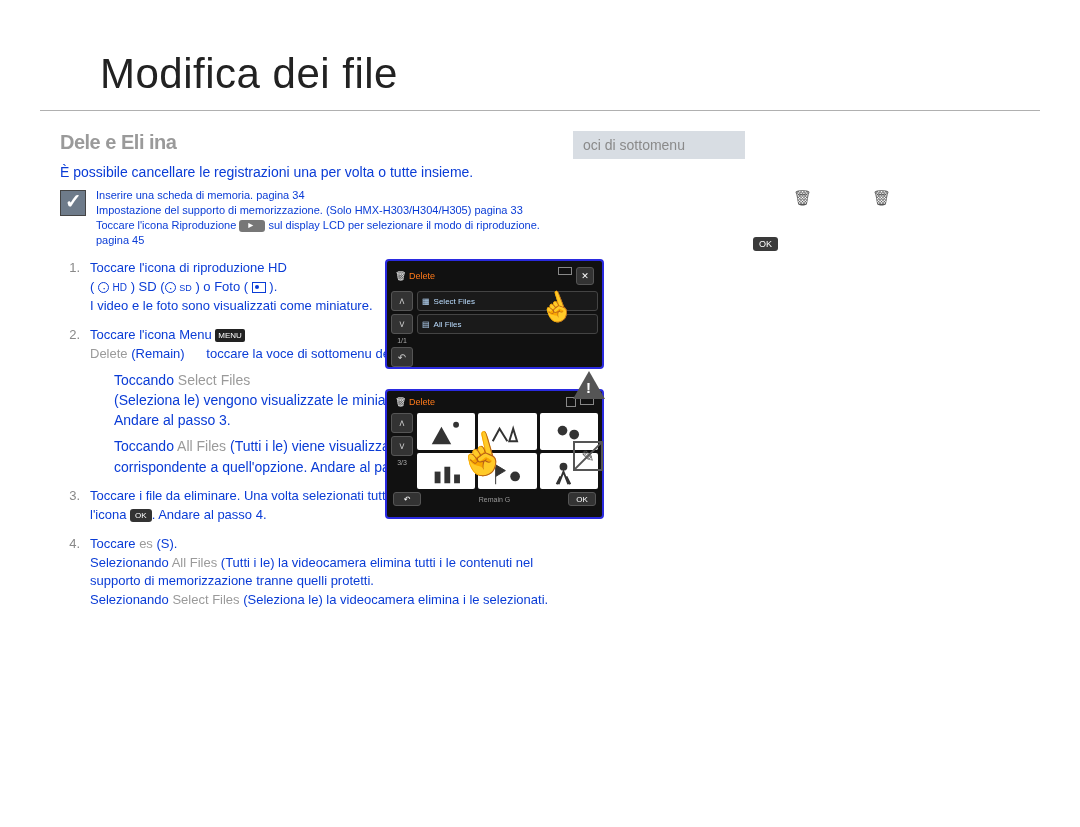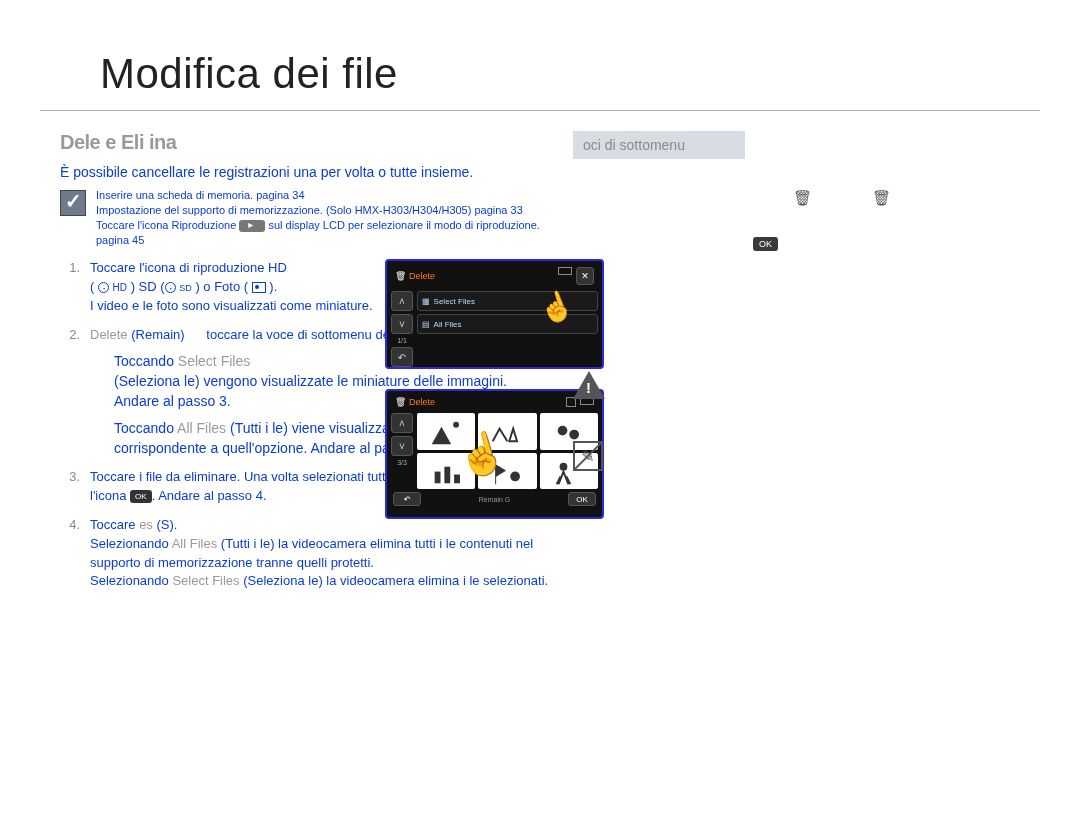--- a/index.html
+++ b/index.html
@@ -292,20 +292,23 @@
             <span> ) o Foto ( </span><span class="photo-icon"></span>
             <span> ).</span>
           </div>
           <div class="blue" style="">I video e le foto sono visualizzati come miniature.</div>
         </div>
       </div>
 
       <div class="step">
         <div class="step-num">2.</div>
         <div class="step-body">
+          <div class="blue">
+            <span>Toccare l'icona Menu </span><span class="menu-badge">MENU</span><span> </span>
+          </div>
           <div>
             <span class="gray">Delete</span>
             <span class="blue">(Remain)</span>
             &nbsp;&nbsp;&nbsp;&nbsp;
             <span class="blue">toccare la voce di sottomenu desiderata.</span>
           </div>
           <div class="bullet-sub">
             <span class="blue">Toccando </span><span class="gray">Select Files</span><br>
             <span class="blue">(Seleziona le) vengono visualizzate le miniature delle immagini. Andare al passo 3.</span>
           </div>

